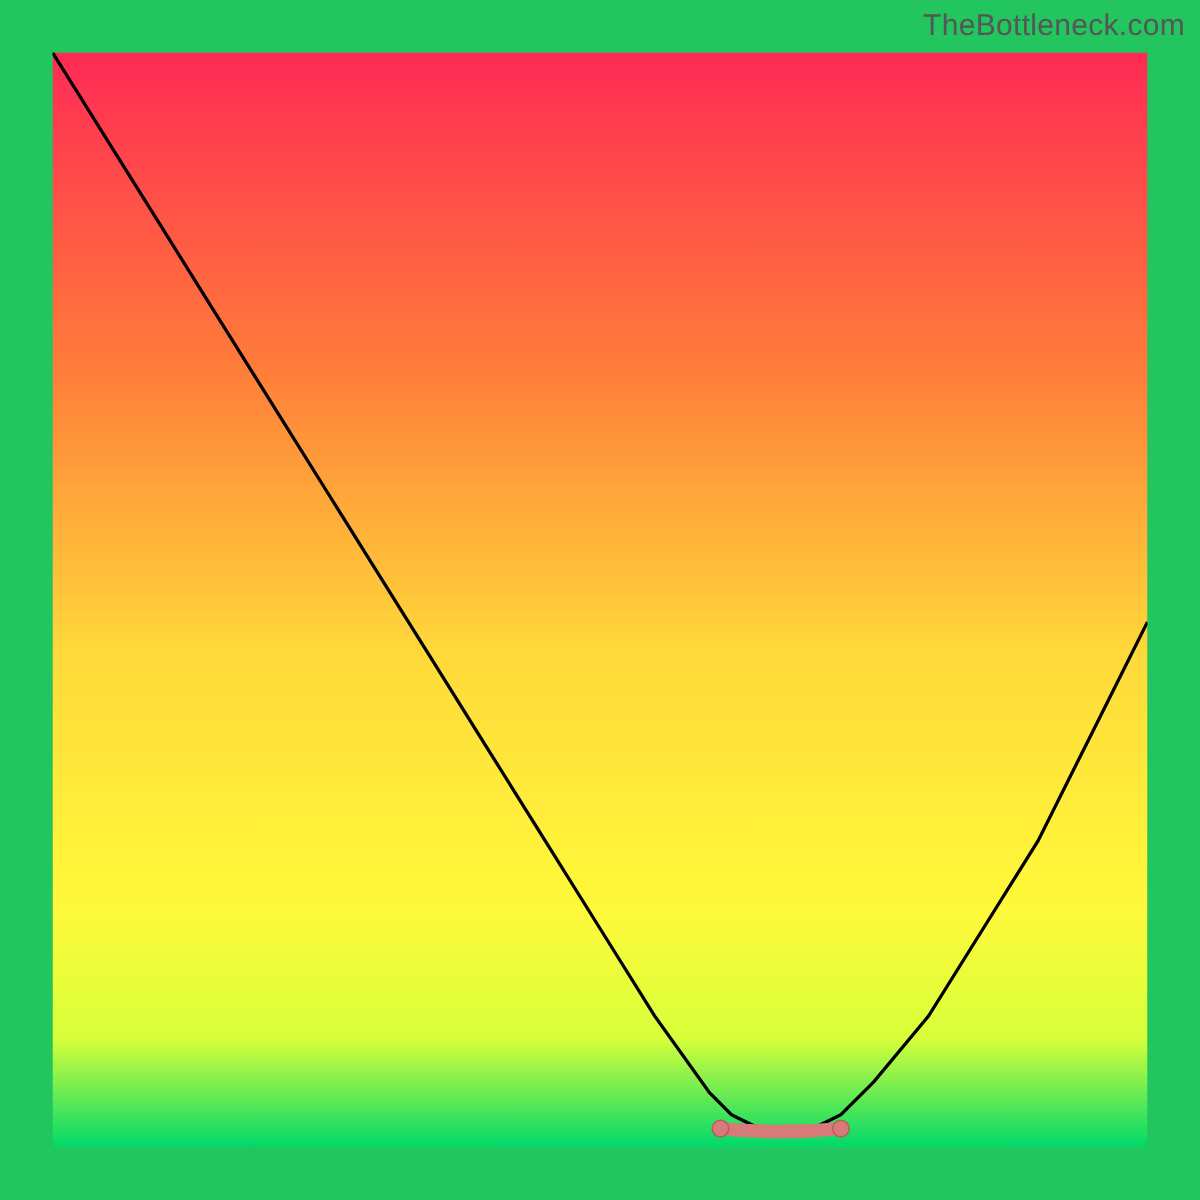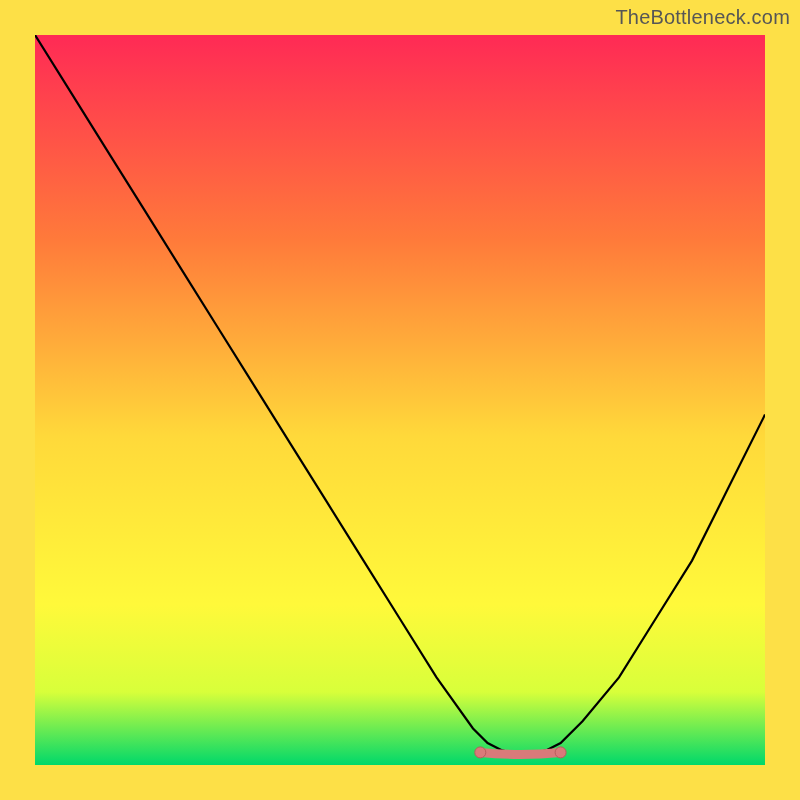--- a/index.html
+++ b/index.html
@@ -7,21 +7,21 @@
     padding: 0;
     width: 800px;
     height: 800px;
     background: #000000;
     overflow: hidden;
   }
   .outer {
     position: relative;
     width: 800px;
     height: 800px;
-    background: #fde047;
+    background: #22c55e;
   }
   .watermark {
     position: absolute;
     top: 6px;
     right: 10px;
     font-family: Arial, Helvetica, sans-serif;
     font-size: 20px;
     font-weight: 500;
     color: #565656;
     letter-spacing: 0.2px;

